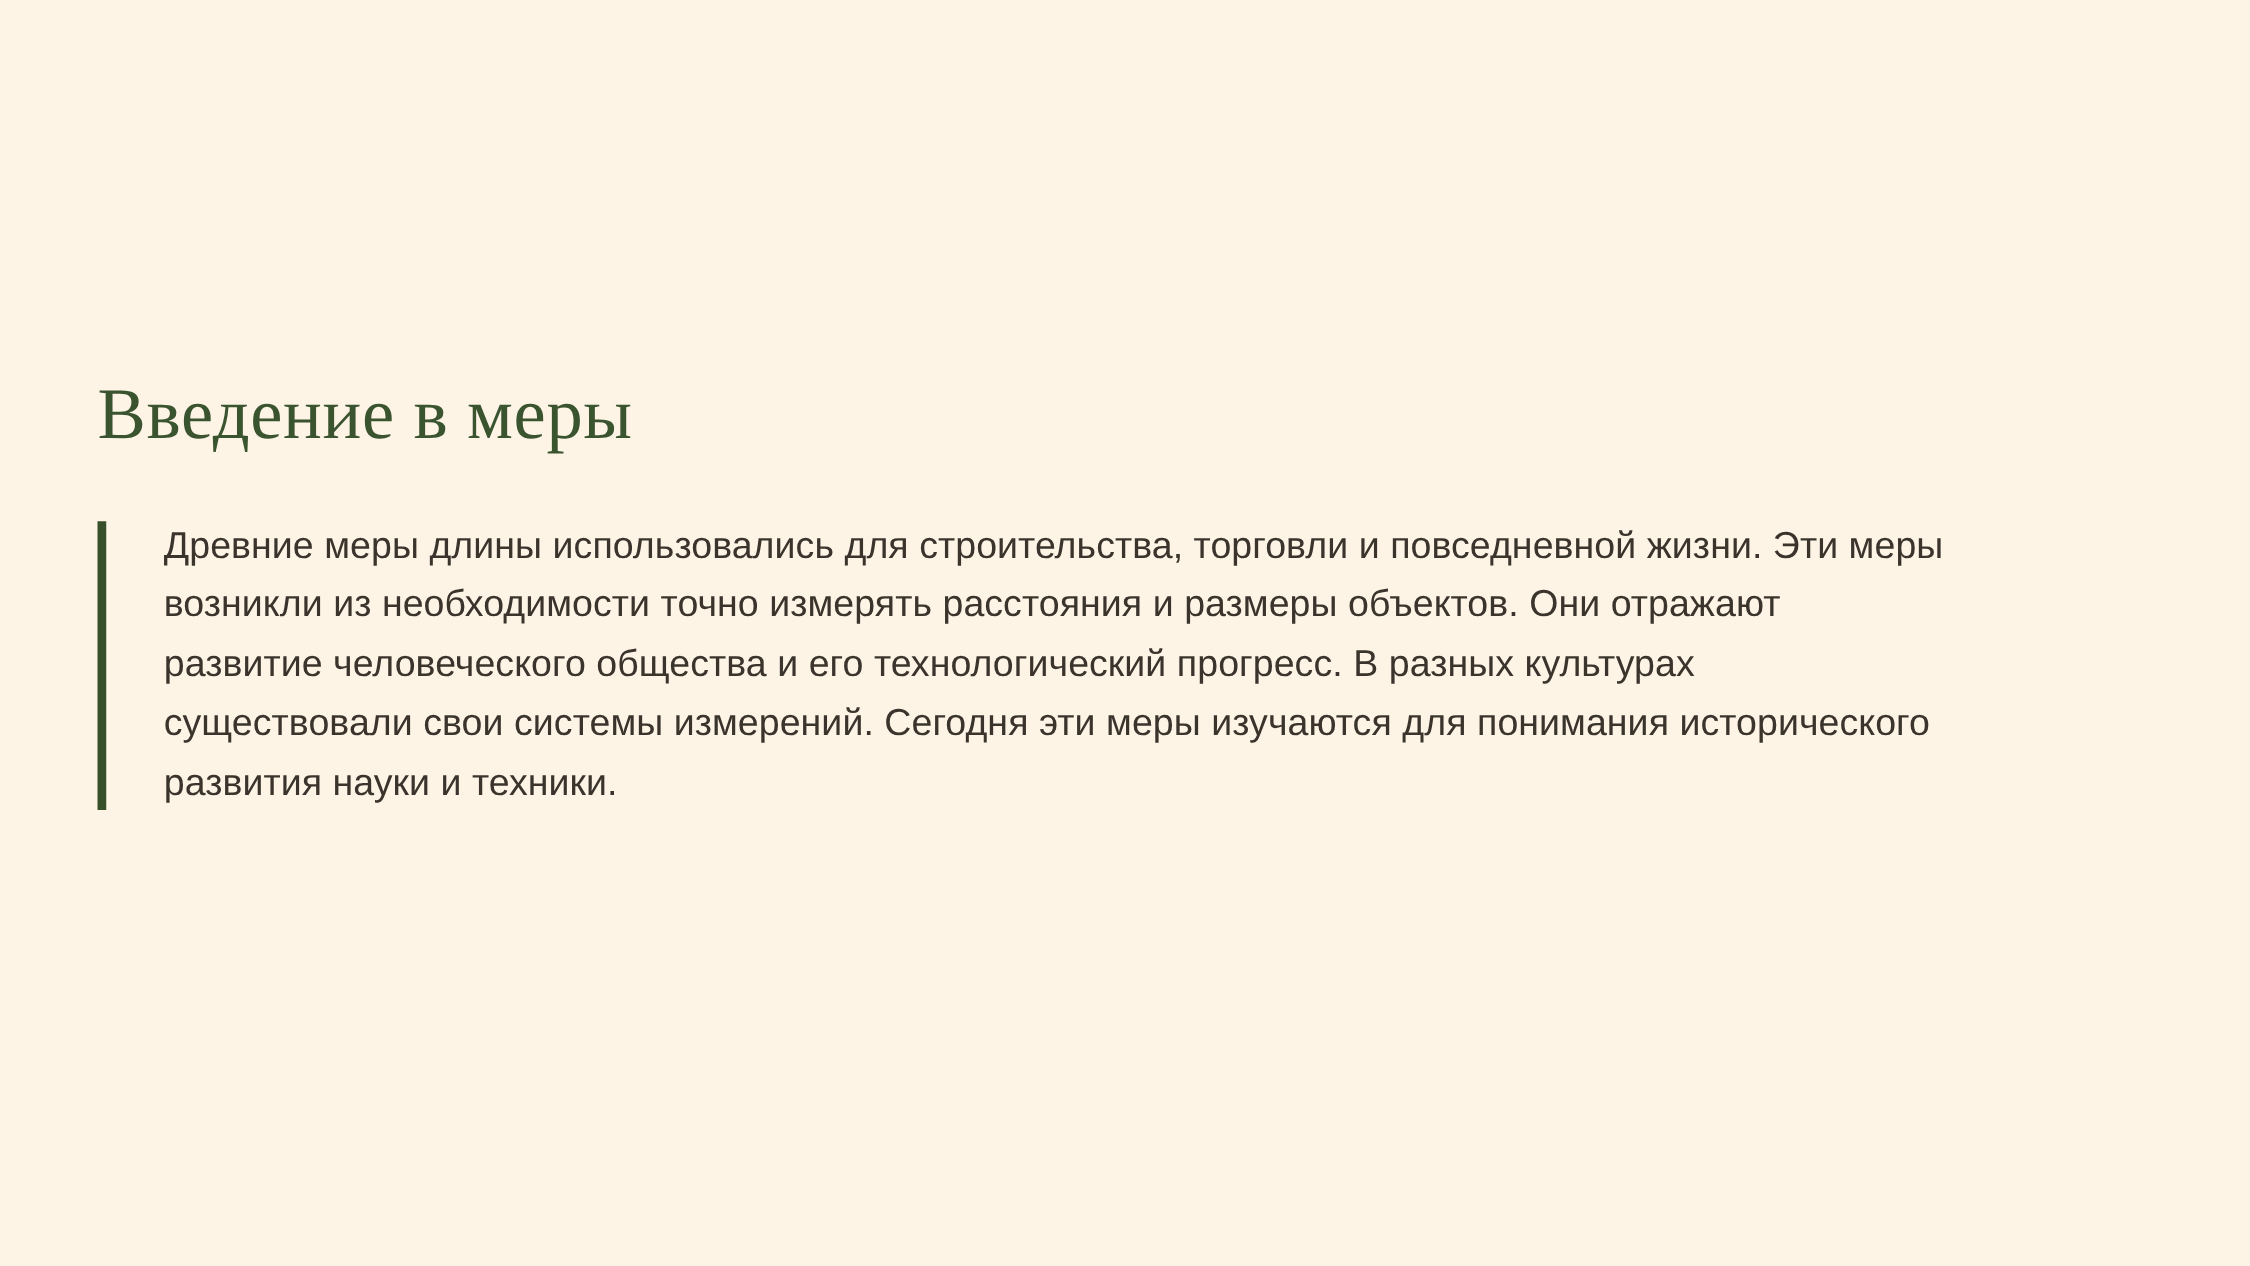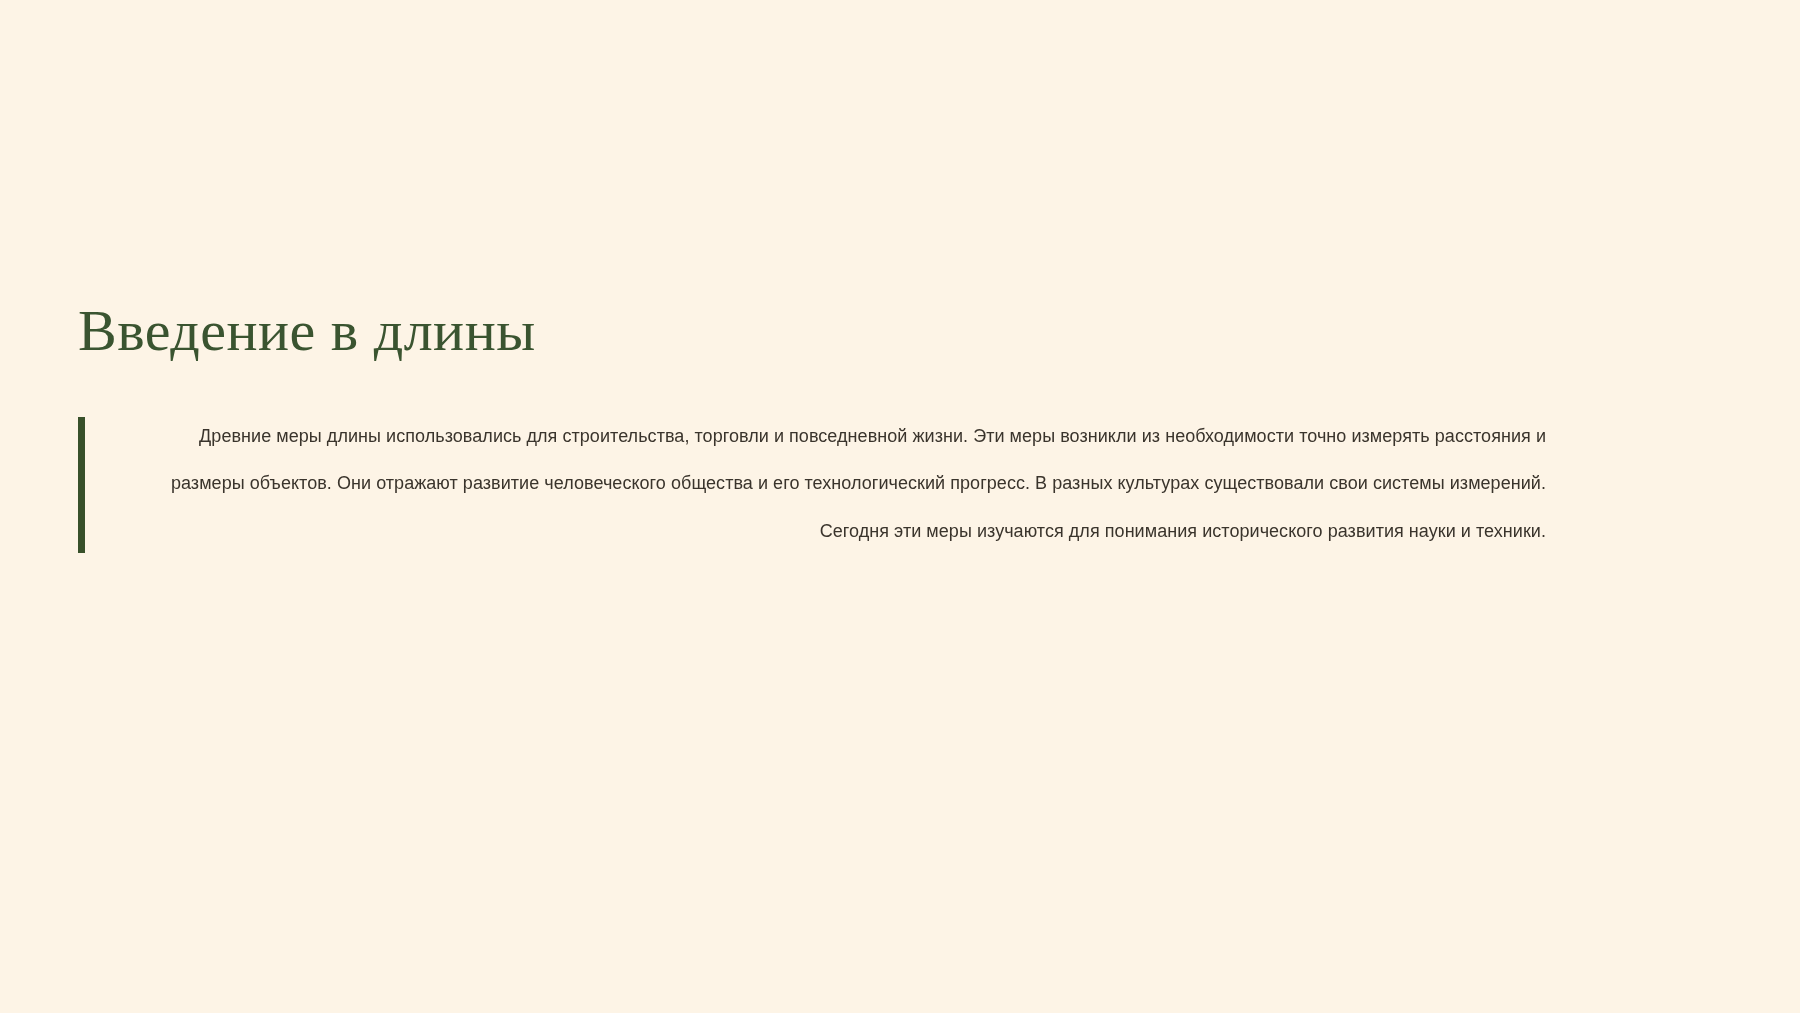--- a/index.html
+++ b/index.html
@@ -53,39 +53,39 @@
   .accent-bar {
     position: absolute;
     left: 0;
     top: 4px;
     bottom: 2px;
     width: 7px;
     background: #38502A;
   }
 
   .body-paragraph {
-    margin: 12px;
+    margin: 0;
     padding: 0;
     font-family: "Liberation Sans", sans-serif;
-    font-size: 18px;
+    font-size: 30px;
     font-weight: 400;
     line-height: 47.5px;
     color: #3A342C;
-    text-align: right;
+    text-align: left;
     letter-spacing: 0.05px;
   }
 </style>
 </head>
 <body>
 
 <div class="slide">
 
   <div class="content-block">
 
-    <h1 class="section-heading">Введение в длины</h1>
+    <h1 class="section-heading">Введение в меры</h1>
 
     <div class="quote-wrap">
       <span class="accent-bar"></span>
       <p class="body-paragraph">Древние меры длины использовались для строительства, торговли и повседневной жизни. Эти меры возникли из необходимости точно измерять расстояния и размеры объектов. Они отражают развитие человеческого общества и его технологический прогресс. В разных культурах существовали свои системы измерений. Сегодня эти меры изучаются для понимания исторического развития науки и техники.</p>
     </div>
 
   </div>
 
 </div>
 

